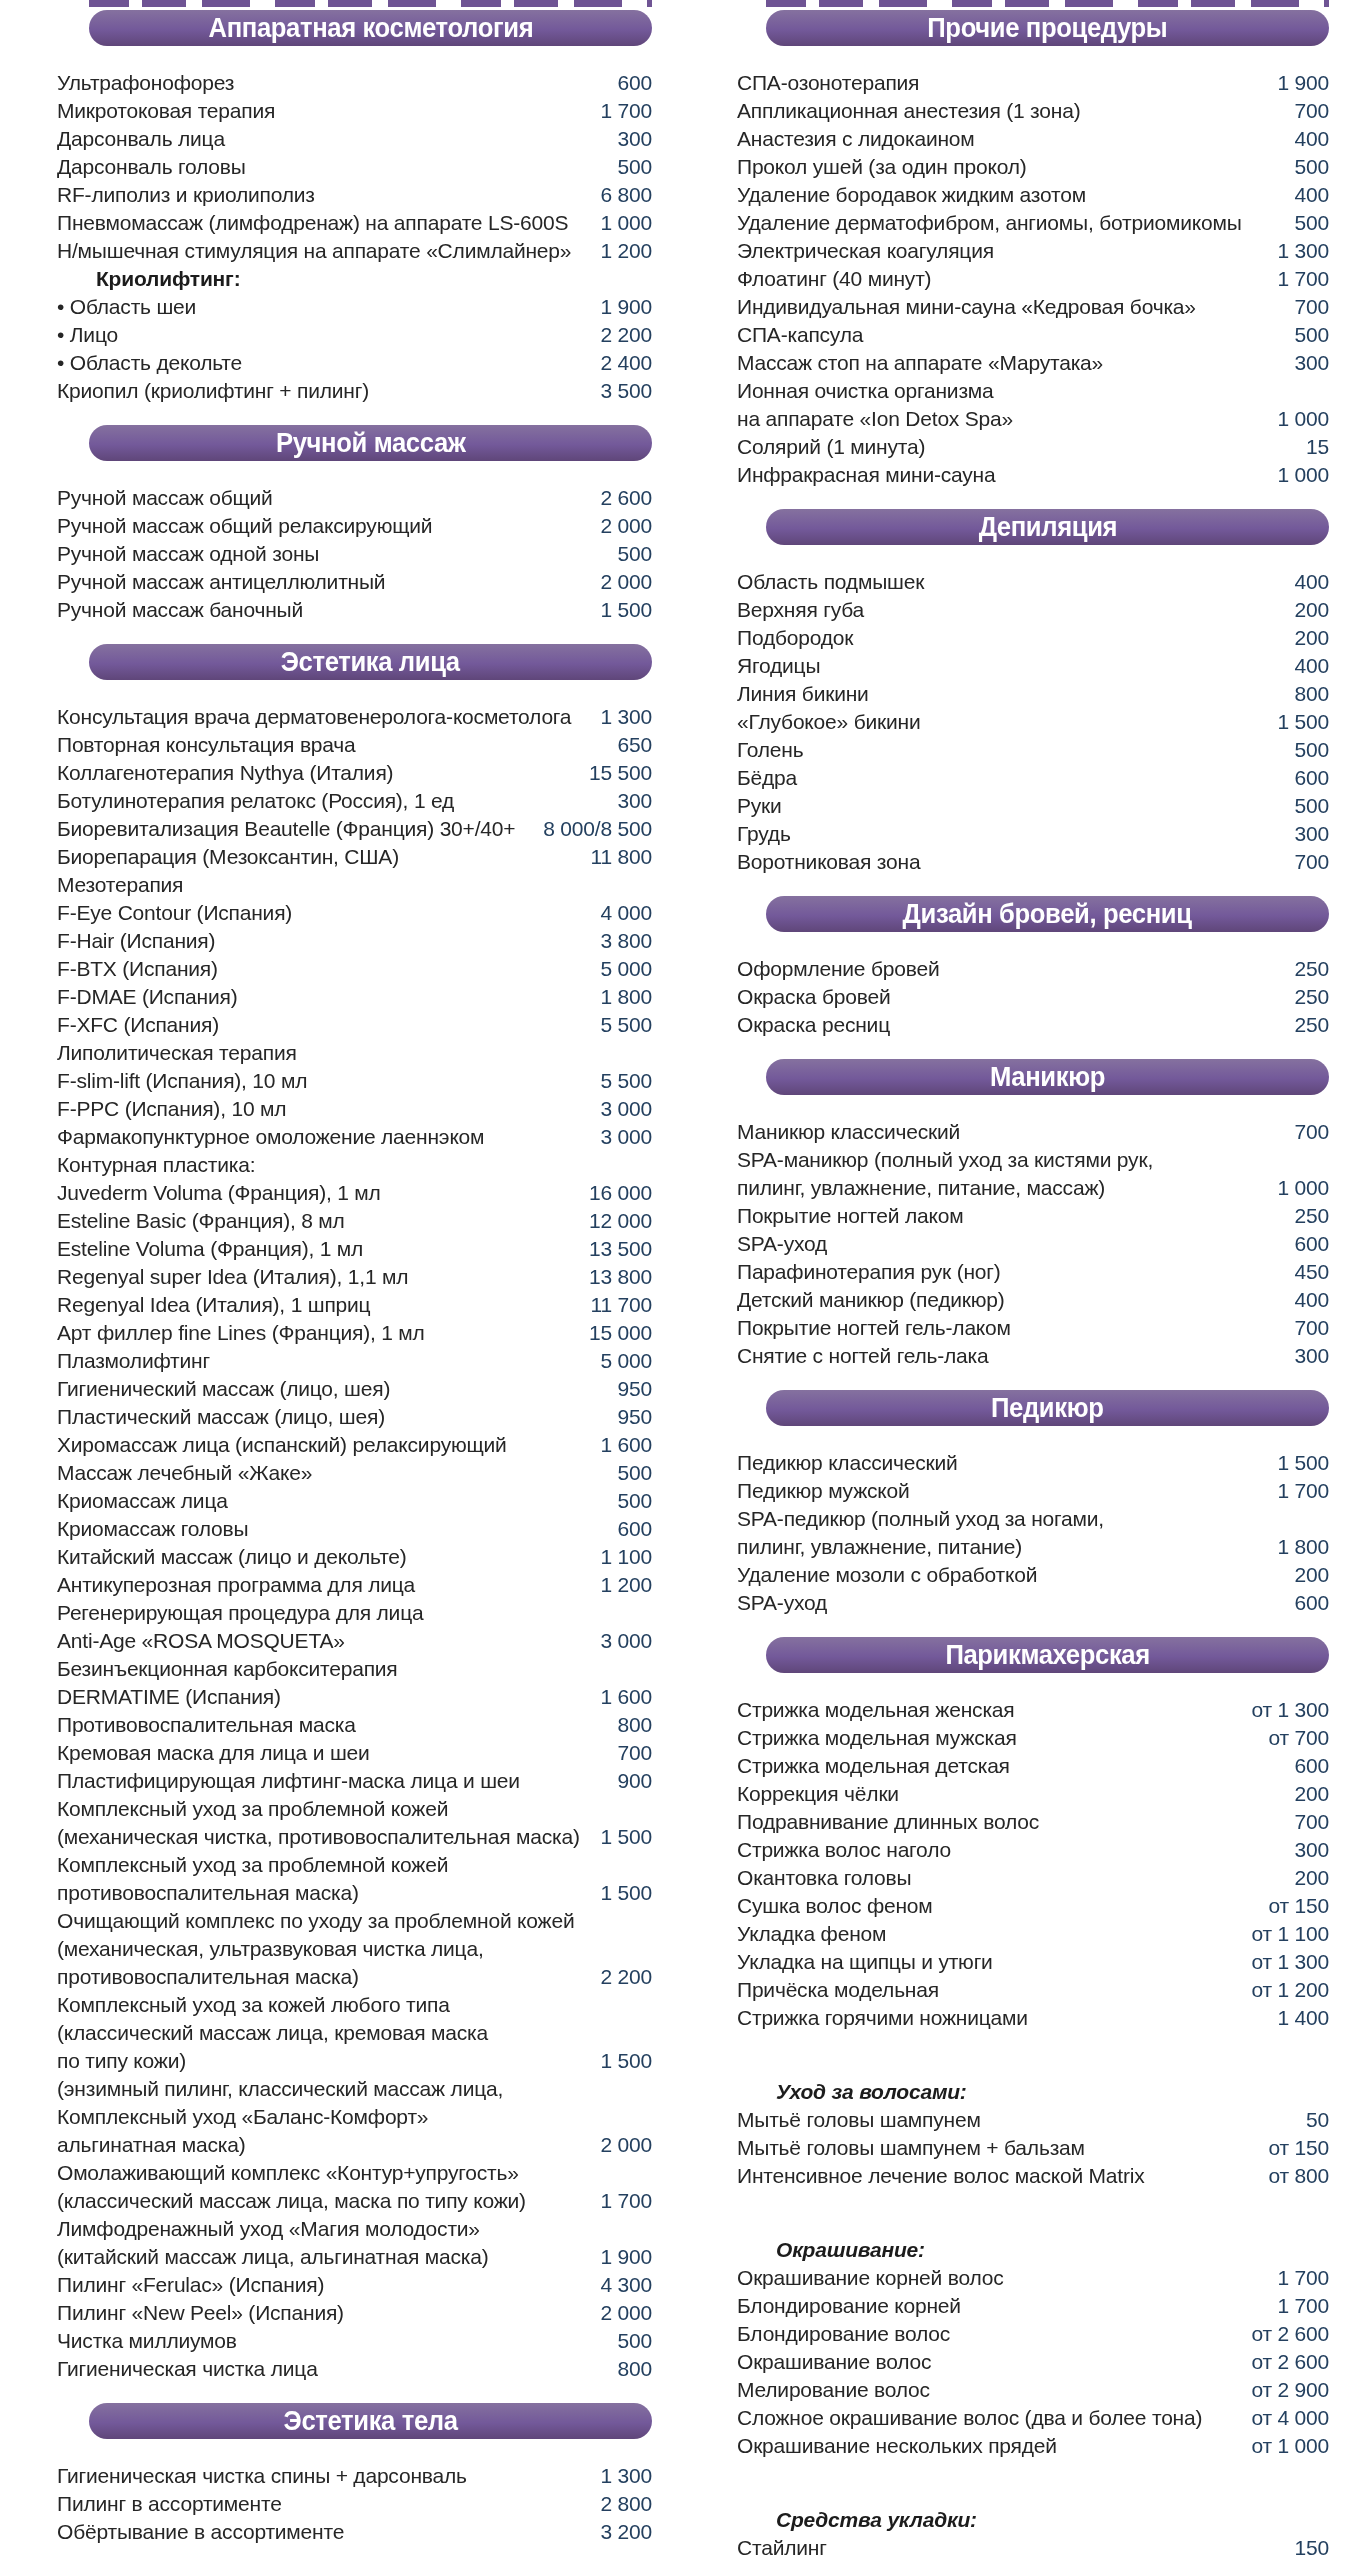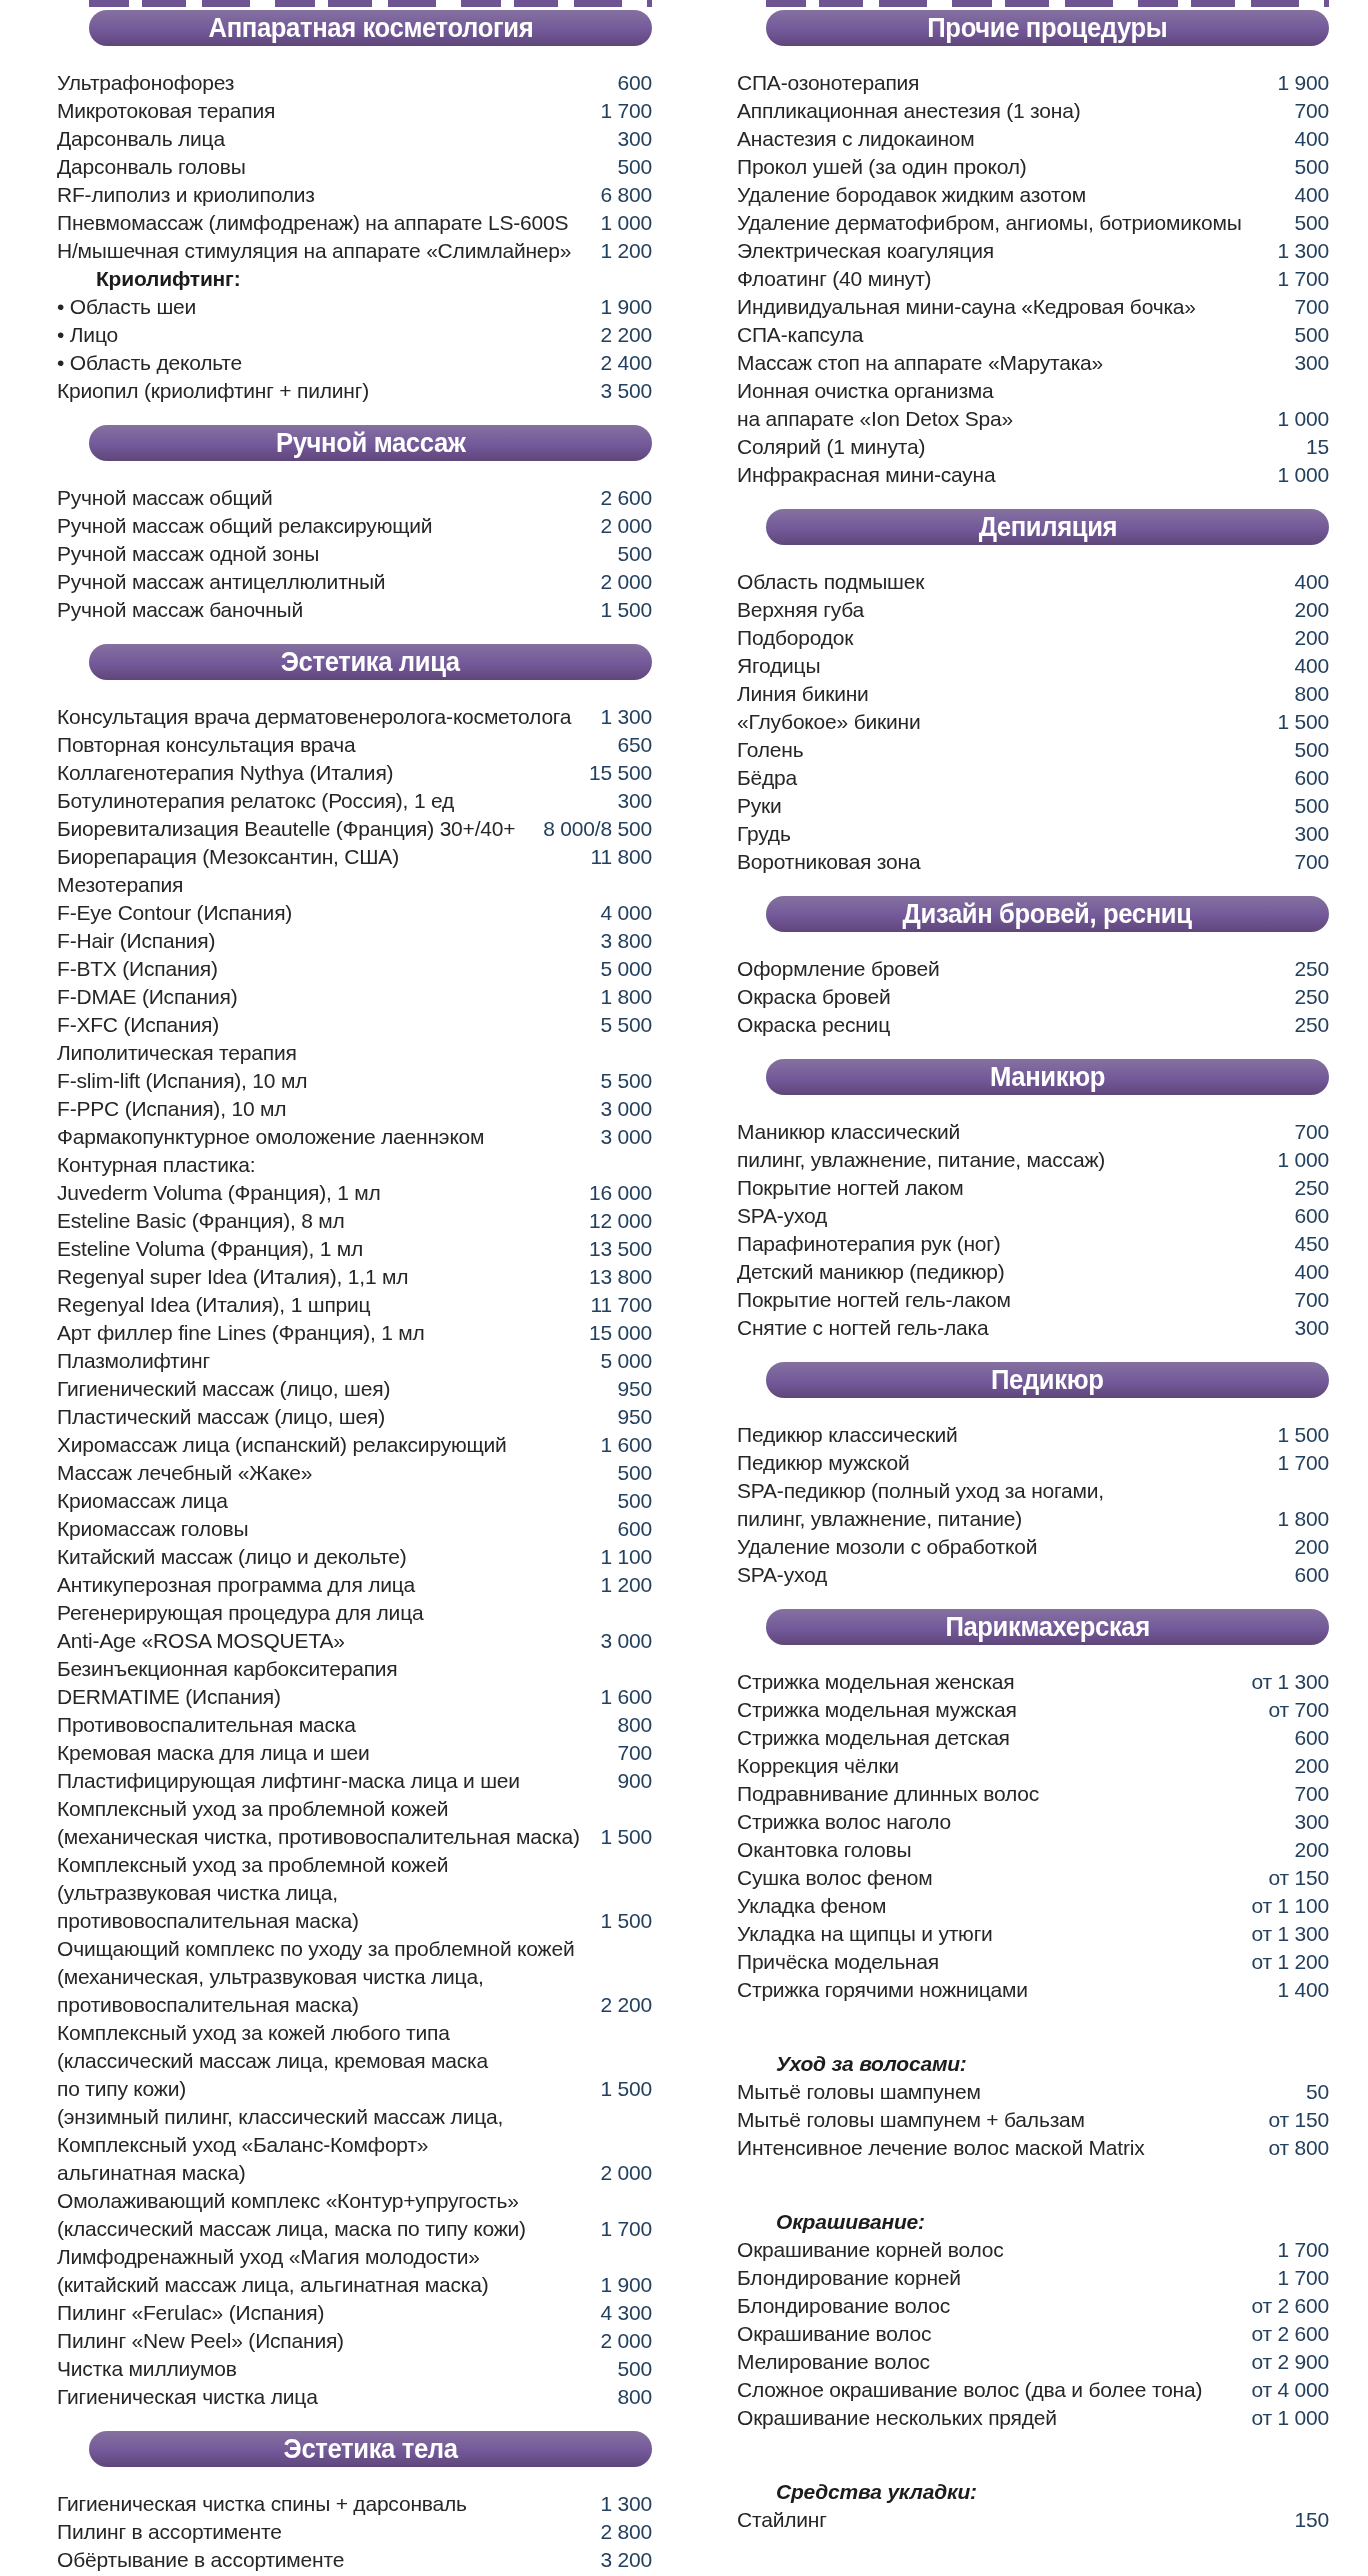--- a/index.html
+++ b/index.html
@@ -283,23 +283,20 @@
             <span class="label">Комплексный уход за проблемной кожей</span>
           </div>
           <div class="row">
             <span class="label">(механическая чистка, противовоспалительная маска)</span>
             <span class="price">1 500</span>
           </div>
           <div class="row">
             <span class="label">Комплексный уход за проблемной кожей</span>
           </div>
           <div class="row">
-            <span class="label">(ультразвуковая чистка лица,</span>
-          </div>
-          <div class="row">
             <span class="label">противовоспалительная маска)</span>
             <span class="price">1 500</span>
           </div>
           <div class="row">
             <span class="label">Очищающий комплекс по уходу за проблемной кожей</span>
           </div>
           <div class="row">
             <span class="label">(механическая, ультразвуковая чистка лица,</span>
           </div>
           <div class="row">
@@ -517,20 +514,23 @@
         </div>
       </section>
       <section class="section">
         <div class="pill">
           <span>Маникюр</span>
         </div>
         <div class="rows">
           <div class="row">
             <span class="label">Маникюр классический</span>
             <span class="price">700</span>
+          </div>
+          <div class="row">
+            <span class="label">SPA-маникюр (полный уход за кистями рук,</span>
           </div>
           <div class="row">
             <span class="label">пилинг, увлажнение, питание, массаж)</span>
             <span class="price">1 000</span>
           </div>
           <div class="row">
             <span class="label">Покрытие ногтей лаком</span>
             <span class="price">250</span>
           </div>
           <div class="row">

